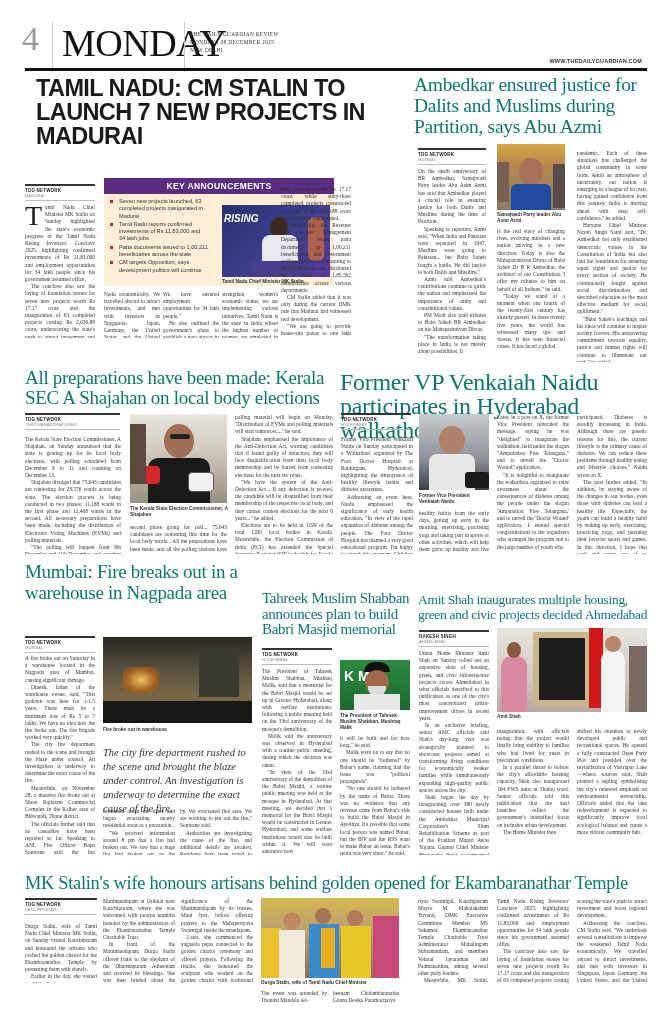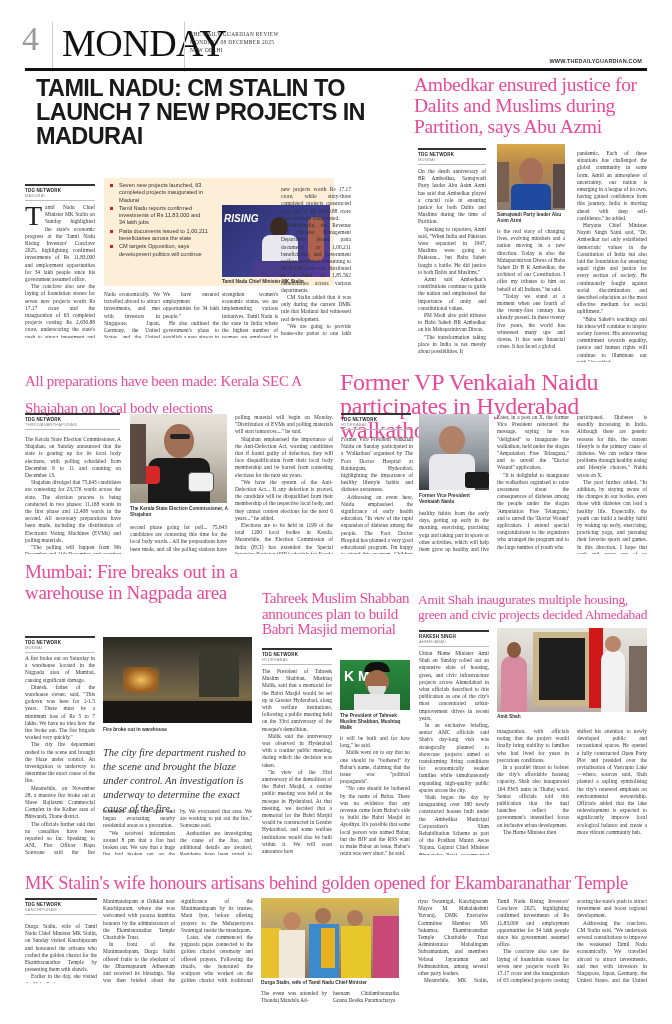--- a/index.html
+++ b/index.html
@@ -12,21 +12,21 @@
   .mast-num { left: 22px; top: 22px; font-family: "Liberation Serif", serif; font-size: 34px; color: #999; line-height: 1; }
   .mast-sep1 { left: 52px; top: 22px; width: 1px; height: 50px; background: #ccc; }
   .mast-title { left: 62px; top: 24px; font-family: "Liberation Serif", serif; font-size: 38px; color: #111; line-height: 1; letter-spacing: -0.5px; }
   .mast-sep2 { left: 184px; top: 22px; width: 1px; height: 50px; background: #ccc; }
   .mast-meta { left: 190px; top: 30px; font-family: "Liberation Serif", serif; font-size: 5.3px; letter-spacing: 0.4px; line-height: 8px; color: #333; text-transform: uppercase; }
   .mast-url { right: 30px; top: 58px; font-family: "Liberation Sans", sans-serif; font-size: 5.5px; color: #333; font-weight: bold; letter-spacing: 0.2px; }
   .mast-rule { left: 25px; top: 68px; width: 622px; height: 3px; background: #111; }
 
   
   .hl-sans { font-family: "Liberation Sans", sans-serif; font-weight: bold; color: #1a1a1a; text-transform: uppercase; letter-spacing: -0.6px; line-height: 1; transform-origin: left top; }
-  .hl-serif { font-family: "Liberation Serif", serif; color: #ec4899; line-height: 1.02; letter-spacing: -0.3px; }
+  .hl-serif { font-family: "Liberation Serif", serif; color: #0f766e; line-height: 1.02; letter-spacing: -0.3px; }
   .deck { font-family: "Liberation Serif", serif; color: #666; line-height: 1.1; }
 
   .byline { font-family: "Liberation Sans", sans-serif; }
   .byline .rule { height: 2px; background: #333; margin-bottom: 2px; }
   .byline .who { font-size: 4.5px; font-weight: bold; color: #222; letter-spacing: 0.2px; }
   .byline .where { font-size: 4px; color: #888; border-bottom: 1px solid #bbb; padding-bottom: 2px; letter-spacing: 0.2px; }
 
   .col { font-family: "Liberation Serif", serif; font-size: 5.4px; line-height: 7.2px; color: #333; text-align: justify; overflow: hidden; }
   .col p { text-indent: 6px; }
   .col p.first { text-indent: 0; }
@@ -66,20 +66,21 @@
     <div class="who">TDG NETWORK</div>
     <div class="where">MADURAI</div>
   </div>
   <div class="col" style="position:absolute;left:0;top:128px;width:70px;height:134px;">
     <p class="first"><span class="dropcap">T</span><span>amil Nadu Chief Minister MK Stalin on Sunday highlighted the state's economic progress at the Tamil Nadu Rising Investors' Conclave 2025, highlighting confirmed investments of Rs 11,83,000 and employment opportunities for 34 lakh people since his government assumed office.</span></p>
     <p>The conclave also saw the laying of foundation stones for seven new projects worth Rs 17.17 crore and the inauguration of 63 completed projects costing Rs 2,630.88 crore, underscoring the state's push to attract investment and boost regional development.</p>
 
   </div>
 
   <div class="keybox abs" style="left:79px;top:102px;width:230px;height:108px;">
+    <div class="kb-head">KEY ANNOUNCEMENTS</div>
     <ul>
       <li>Seven new projects launched, 63 completed projects inaugurated in Madurai</li>
       <li>Tamil Nadu reports confirmed investments of Rs 11,83,000 and 34 lakh jobs</li>
       <li>Patta documents issued to 1,00,211 beneficiaries across the state</li>
       <li>CM targets Opposition, says development politics will continue</li>
     </ul>
     <div class="photo abs" style="left:118px;top:27px;width:108px;height:72px;background:linear-gradient(135deg,#2a2f6e 0%,#3b3f8c 50%,#5a3aa0 100%);">
       <div style="position:absolute;left:2px;top:8px;color:#fff;font-family:'Liberation Sans',sans-serif;font-weight:bold;font-style:italic;font-size:10px;">RISING</div>
       <div style="position:absolute;left:48px;top:12px;width:18px;height:20px;border-radius:50%;background:#3b2a22;"></div>
       <div style="position:absolute;left:40px;top:30px;width:36px;height:42px;border-radius:8px 8px 0 0;background:#e8e8ee;"></div>
@@ -134,21 +135,21 @@
 <div class="abs col" style="left:497px;top:228px;width:68px;height:134px;">
   <p class="first">is the real story of changing lives, evolving mindsets and a nation moving in a new direction. Today is also the Mahaparinirvan Diwas of Baba Saheb Dr B R Ambedkar, the architect of our Constitution. I offer my tributes to him on behalf of all Indians," he said.</p>
   <p>"Today we stand at a moment when one fourth of the twenty-first century has already passed. In these twenty five years, the world has witnessed many ups and downs. It has seen financial crises. It has faced a global</p>
 </div>
 <div class="abs col" style="left:577px;top:150px;width:70px;height:212px;">
   <p class="first">pandemic. Each of these situations has challenged the global community in some form. Amid an atmosphere of uncertainty, our nation is emerging in a league of its own, having gained confidence from this journey. India is moving ahead with deep self-confidence," he added.</p>
   <p>Haryana Chief Minister Nayab Singh Saini said, "Dr. Ambedkar not only established democratic values in the Constitution of India but also laid the foundation for ensuring equal rights and justice for every section of society. He continuously fought against social discrimination and described education as the most effective medium for social upliftment."</p>
   <p>"Baba Saheb's teachings and his ideas will continue to inspire society forever. His unwavering commitment towards equality, justice and human rights will continue to illuminate our path," he added.</p>
 </div>
 
-<div class="abs hl-serif" style="left:25px;top:368px;width:310px;font-size:15px;line-height:27px;">All preparations have been made: Kerala SEC A Shajahan on local body elections</div>
+<div class="abs hl-serif" style="left:25px;top:368px;width:310px;font-size:19px;line-height:20px;">All preparations have been made: Kerala SEC A Shajahan on local body elections</div>
 <div class="abs byline" style="left:25px;top:413px;width:95px;">
   <div class="rule"></div>
   <div class="who">TDG NETWORK</div>
   <div class="where">THIRUVANANTHAPURAM</div>
 </div>
 <div class="abs col" style="left:25px;top:436px;width:96px;height:118px;">
   <p class="first">The Kerala State Election Commissioner, A Shajahan, on Sunday announced that the state is gearing up for its local body elections, with polling scheduled from December 9 to 11 and counting on December 13.</p>
   <p>Shajahan divulged that 75,643 candidates are contesting for 23,576 wards across the state. The election process is being conducted in two phases: 11,168 wards in the first phase and 12,408 wards in the second. All necessary preparations have been made, including the distribution of Electronic Voting Machines (EVMs) and polling materials.</p>
   <p>"The polling will happen from 9th December and 11th December, and counting will happen on 13th December. We have a total of 11,168 wards in the first phase and 12,408 wards in the</p>
 </div>

